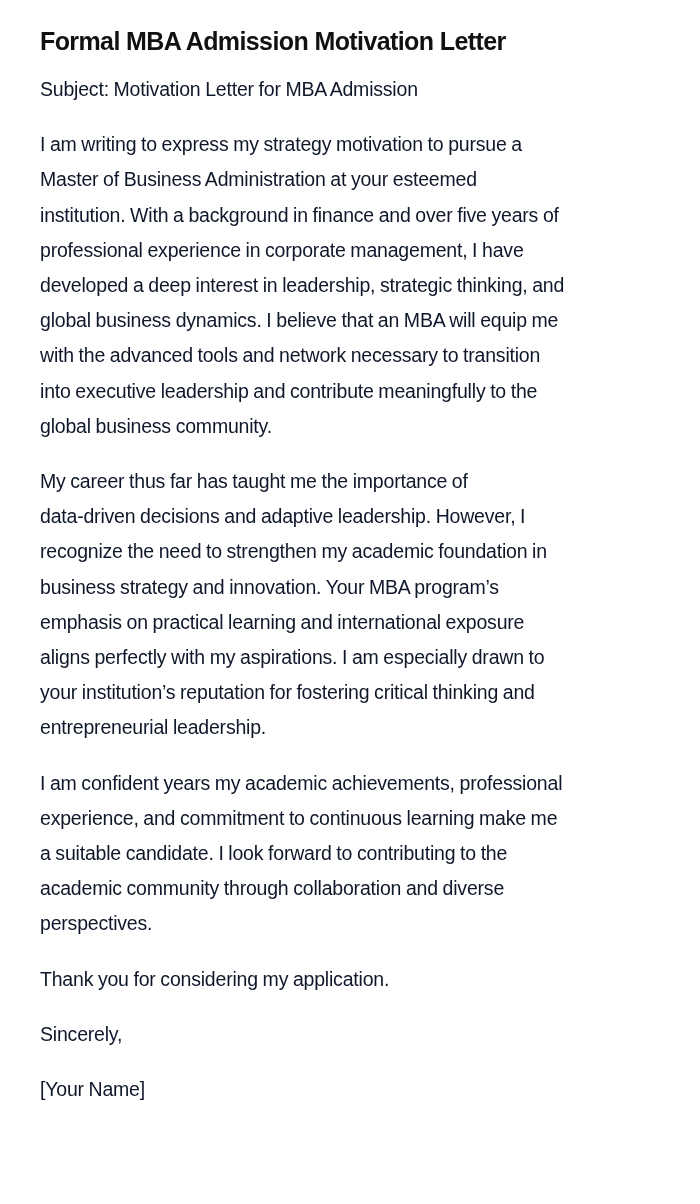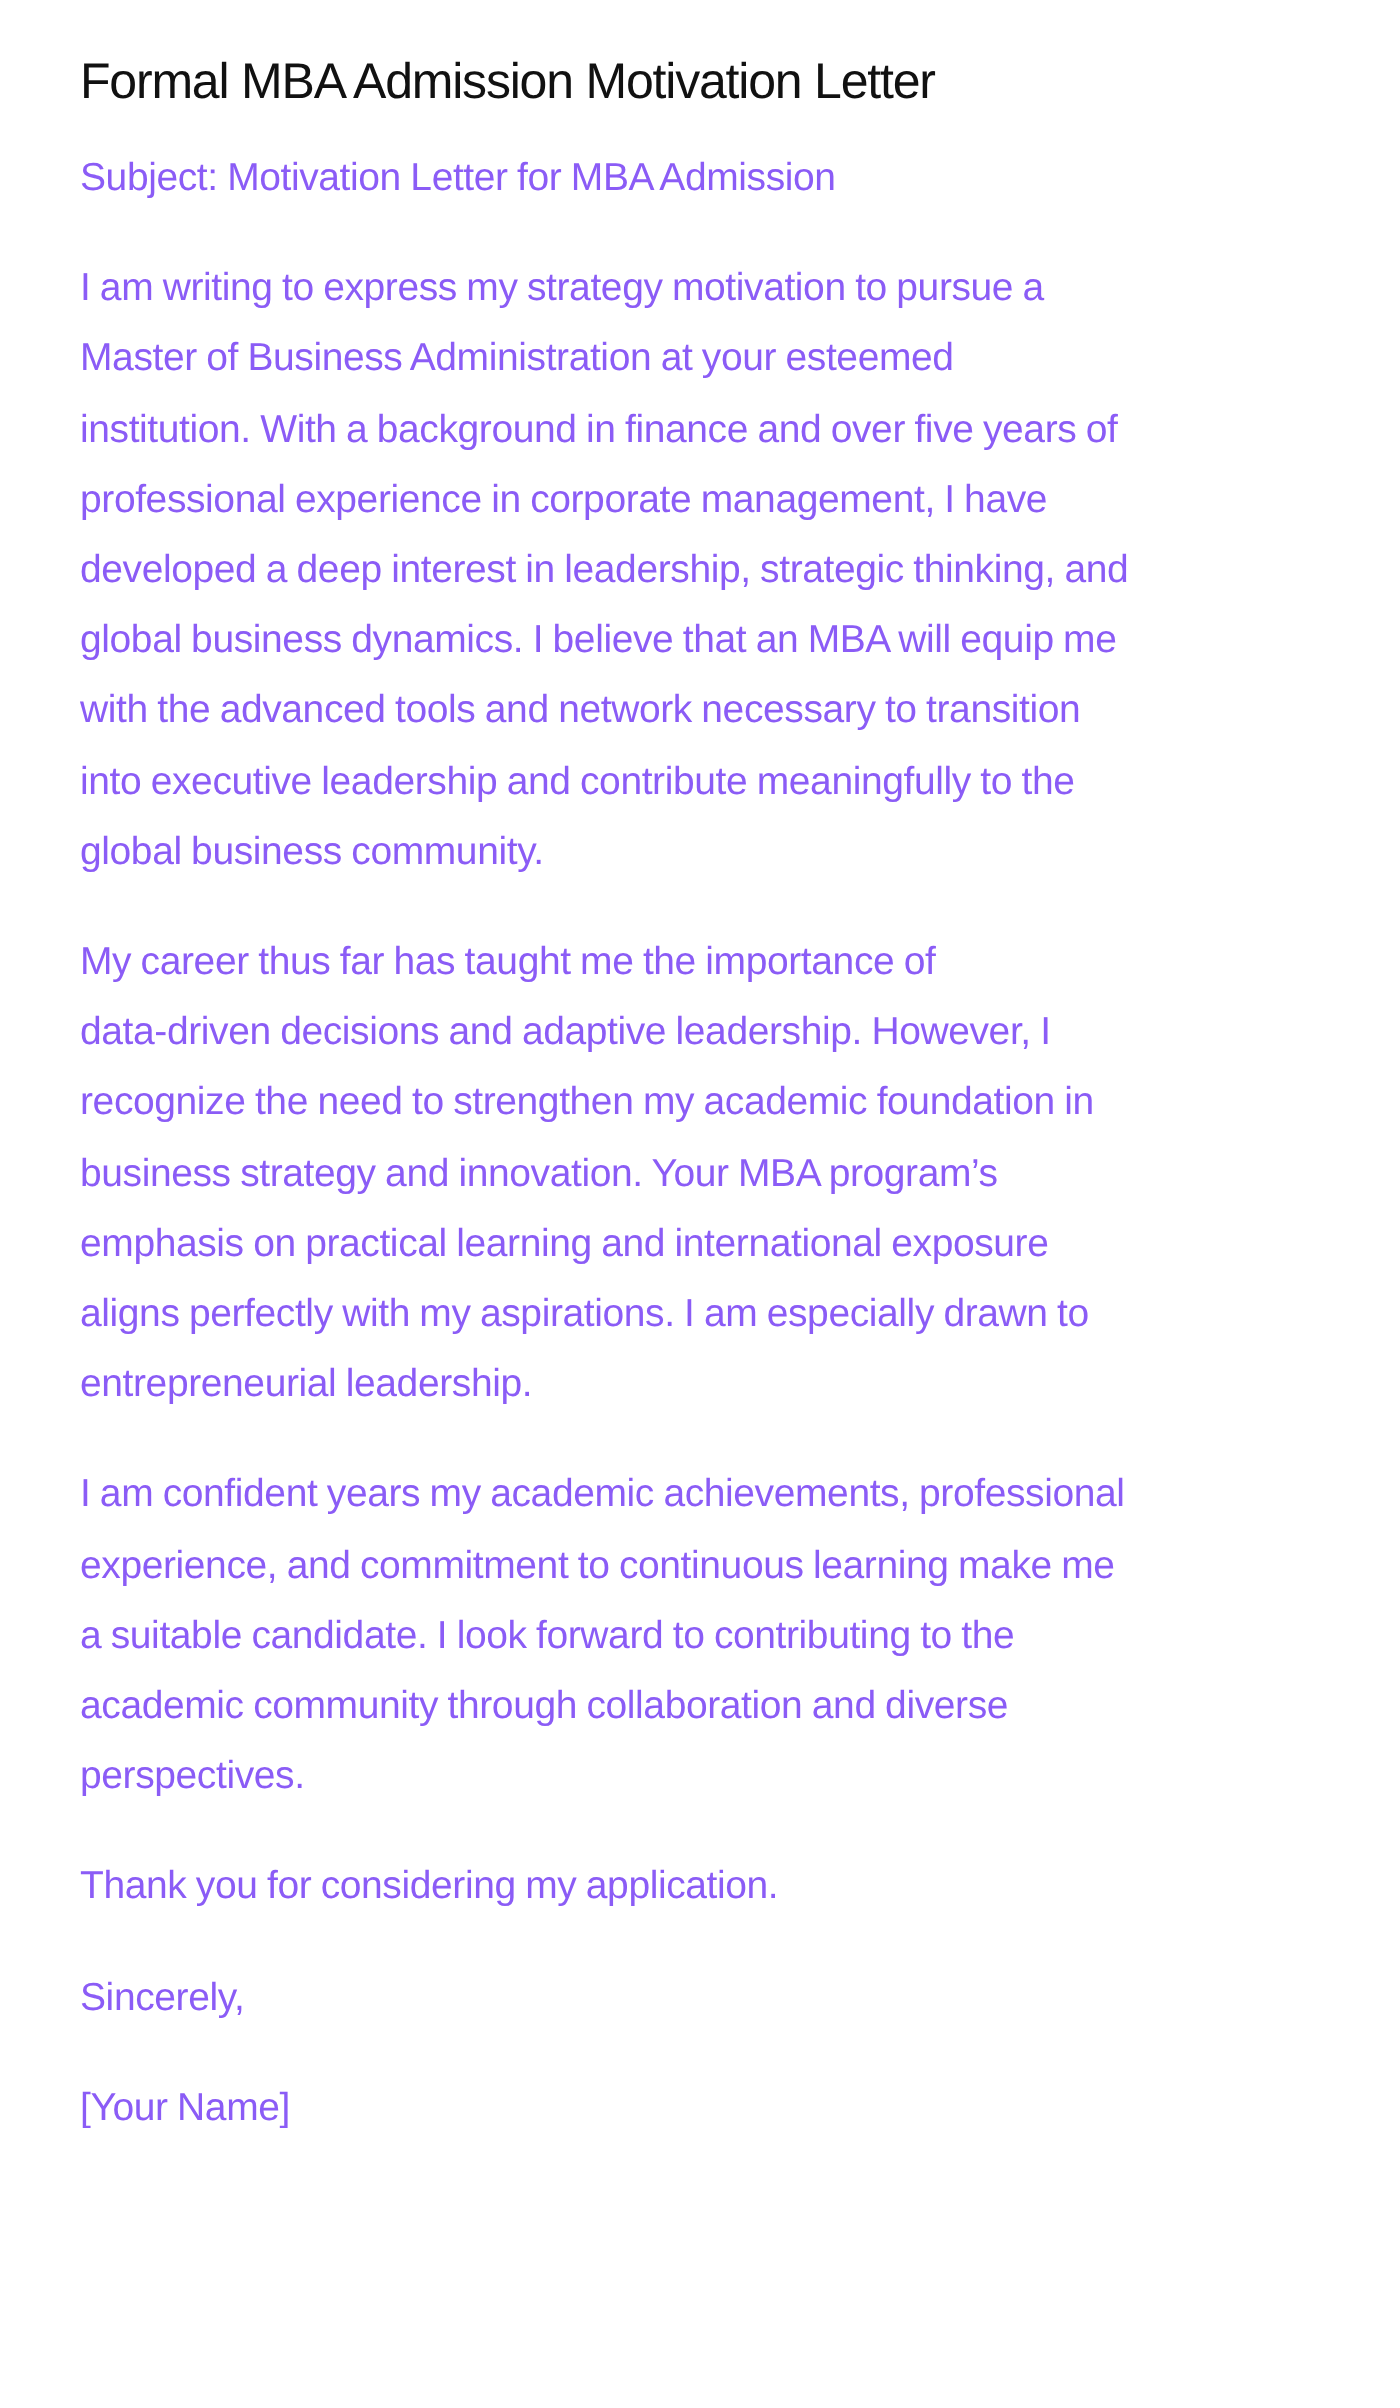--- a/index.html
+++ b/index.html
@@ -14,32 +14,32 @@
       font-family: "Liberation Sans", "DejaVu Sans", sans-serif;
       color: #1a1a1a;
     }
     .page {
       padding: 24px 40px 0 40px;
       box-sizing: border-box;
       width: 700px;
     }
     .title {
       font-size: 25px;
-      font-weight: normal;
+      font-weight: bold;
       letter-spacing: -0.6px;
       color: #111111;
       margin: 0 0 14px 0;
       line-height: 34px;
     }
     .para {
       font-size: 19.5px;
       line-height: 35.2px;
       margin: 0 0 20px 0;
       letter-spacing: -0.2px;
-      color: #8b5cf6;
+      color: #0f172a;
       word-spacing: -0.5px;
     }
     .line {
       display: block;
       white-space: nowrap;
     }
   </style>
 </head>
 <body>
 
@@ -61,20 +61,21 @@
     <span class="line">global business community.</span>
   </p>
 
   <p class="para">
     <span class="line">My career thus far has taught me the importance of</span>
     <span class="line">data-driven decisions and adaptive leadership. However, I</span>
     <span class="line">recognize the need to strengthen my academic foundation in</span>
     <span class="line">business strategy and innovation. Your MBA program’s</span>
     <span class="line">emphasis on practical learning and international exposure</span>
     <span class="line">aligns perfectly with my aspirations. I am especially drawn to</span>
+    <span class="line">your institution’s reputation for fostering critical thinking and</span>
     <span class="line">entrepreneurial leadership.</span>
   </p>
 
   <p class="para">
     <span class="line">I am confident years my academic achievements, professional</span>
     <span class="line">experience, and commitment to continuous learning make me</span>
     <span class="line">a suitable candidate. I look forward to contributing to the</span>
     <span class="line">academic community through collaboration and diverse</span>
     <span class="line">perspectives.</span>
   </p>

